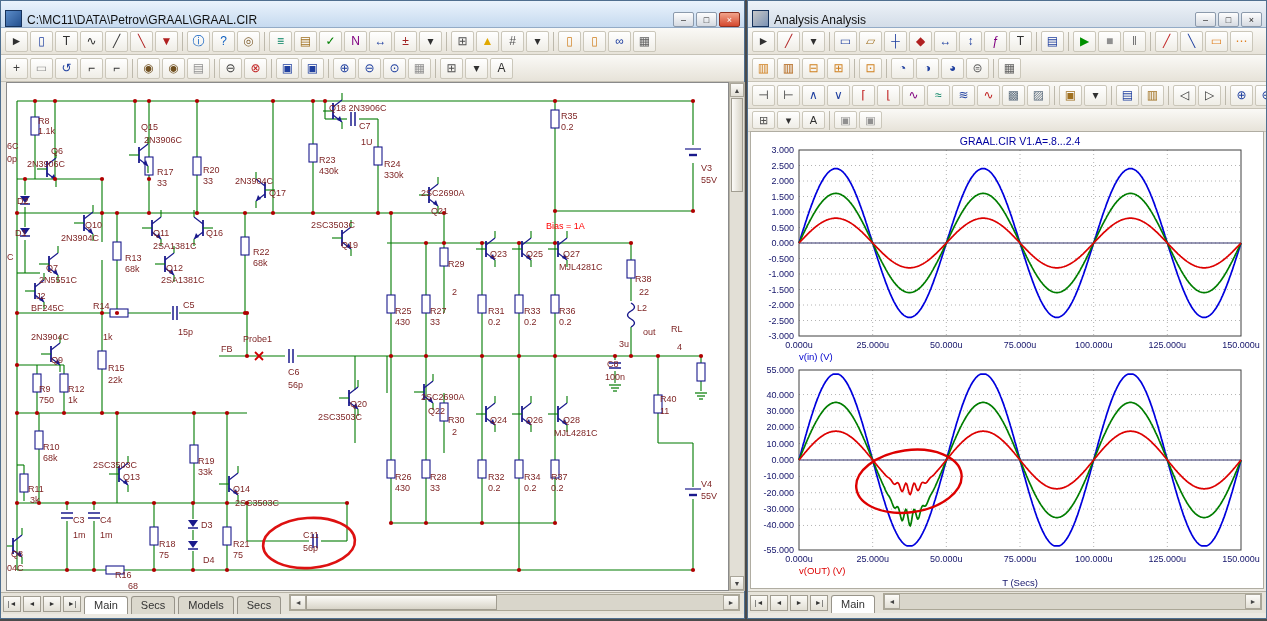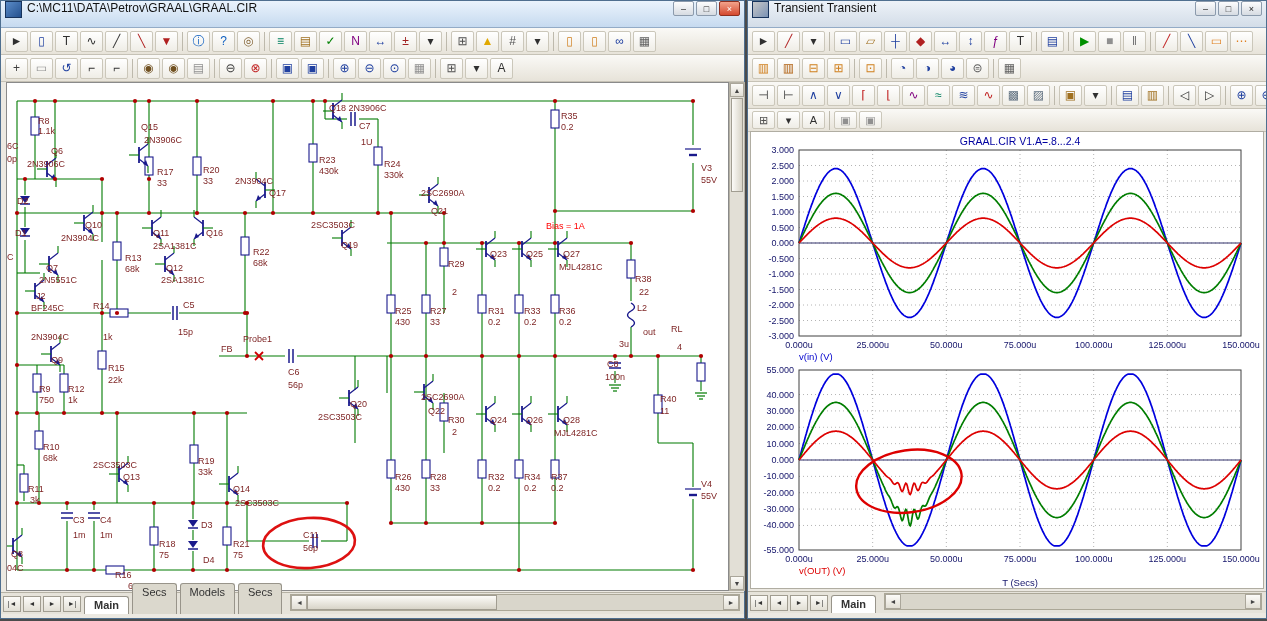--- a/index.html
+++ b/index.html
@@ -1,21 +1,21 @@
 <!DOCTYPE html>
 <html><head>
 <meta charset="utf-8">
 <style>
   html,body{margin:0;padding:0;}
   body{width:1267px;height:621px;background:#4b4b4b;position:relative;overflow:hidden;
        font-family:"Liberation Sans", sans-serif;-webkit-font-smoothing:antialiased;}
   .win{position:absolute;background:#ece9e2;border:1px solid #4f6f8f;box-sizing:border-box;}
   .win-left{left:0;top:0;width:745px;height:619px;}
   .win-right{left:747px;top:0;width:520px;height:619px;}
-  .titlebar{height:26px;display:flex;align-items:flex-start;padding:0 4px;
+  .titlebar{height:26px;display:flex;align-items:flex-end;padding:0 4px;
             background:linear-gradient(#eaf3fc,#c6daef);border-bottom:1px solid #93abc6;}
   .ticon{width:15px;height:15px;margin-right:5px;flex:0 0 auto;
          background:linear-gradient(135deg,#5b8cc8,#24508e);border:1px solid #17335c;}
   .ttext{font-size:12px;color:#111;flex:1;white-space:nowrap;overflow:hidden;}
   .wbtns{display:flex;gap:2px;flex:0 0 auto;}
   .wb{width:21px;height:15px;font-size:9px;line-height:12px;text-align:center;padding:0;
       background:linear-gradient(#fdfdfd,#d6dbe2);border:1px solid #8b9aac;border-radius:2px;color:#222;}
   .wb.close{background:linear-gradient(#f2a38b,#d4492f);color:#fff;border-color:#8d3020;}
   .toolbar{display:flex;align-items:center;height:27px;padding:1px 3px;box-sizing:border-box;
            background:linear-gradient(#faf9f6,#e7e3d9);border-bottom:1px solid #c6c2b6;overflow:hidden;}
@@ -31,21 +31,21 @@
   .sbtn{height:14px;font-size:7px;text-align:center;line-height:13px;padding:0;
         background:linear-gradient(#fcfbf8,#e2dfd5);border:1px solid #aaa69a;color:#444;}
   .vthumb{height:92px;margin:1px;background:linear-gradient(90deg,#fcfbf8,#d8d4c8);border:1px solid #a19d91;}
   .vfill{flex:1;}
   .tabbar{position:absolute;height:22px;display:flex;align-items:flex-end;background:#e6e3da;
           border-top:1px solid #b5b1a4;font-size:11px;box-sizing:border-box;width:100%;}
   .navb{flex:0 0 auto;width:18px;height:16px;font-size:7px;padding:0;line-height:14px;
         background:linear-gradient(#fcfbf8,#e2dfd5);border:1px solid #a19d91;margin:0 0 2px 2px;color:#333;}
   .tab{flex:0 0 auto;padding:2px 9px 3px;margin-left:3px;border:1px solid #98948a;border-bottom:none;
        background:#dbd8cd;color:#333;border-radius:3px 3px 0 0;}
-  .tab.active{background:#ffffff;font-weight:bold;margin-top:13px;}
+  .tab.active{background:#ffffff;font-weight:normal;}
   .hscroll{flex:1;height:15px;margin:0 4px 3px 8px;display:flex;background:#d9d6cb;
            border:1px solid #aba797;align-items:stretch;}
   .hbtn{width:16px;font-size:7px;line-height:13px;text-align:center;padding:0;
         background:linear-gradient(#fcfbf8,#e2dfd5);border:1px solid #aaa69a;color:#444;}
   .hthumb{width:42%;background:linear-gradient(#fcfbf8,#d8d4c8);border:1px solid #a19d91;}
   svg text{font-family:"Liberation Sans", sans-serif;}
 </style>
 </head>
 <body>
 
@@ -801,21 +801,21 @@
         <div class="hthumb"></div>
         <div style="flex:1"></div>
         <button class="hbtn">►</button>
       </div>
     </div>
   </div>
 
   <div class="win win-right">
     <div class="titlebar" style="background:linear-gradient(#edf2f8,#d3dde8);">
       <span class="ticon" style="background:linear-gradient(135deg,#c8c8c8,#7a92b4);"></span>
-      <span class="ttext">Transient Transient</span>
+      <span class="ttext">Analysis Analysis</span>
       <span class="wbtns">
         <button class="wb">–</button>
         <button class="wb">□</button>
         <button class="wb">×</button>
       </span>
     </div>
     <div class="toolbar">
         <button class="tb" style="color: rgb(48, 48, 48);">►</button>
         <button class="tb" style="color: rgb(176, 32, 32);">╱</button>
         <button class="tb" style="color: rgb(48, 48, 48);">▾</button>

